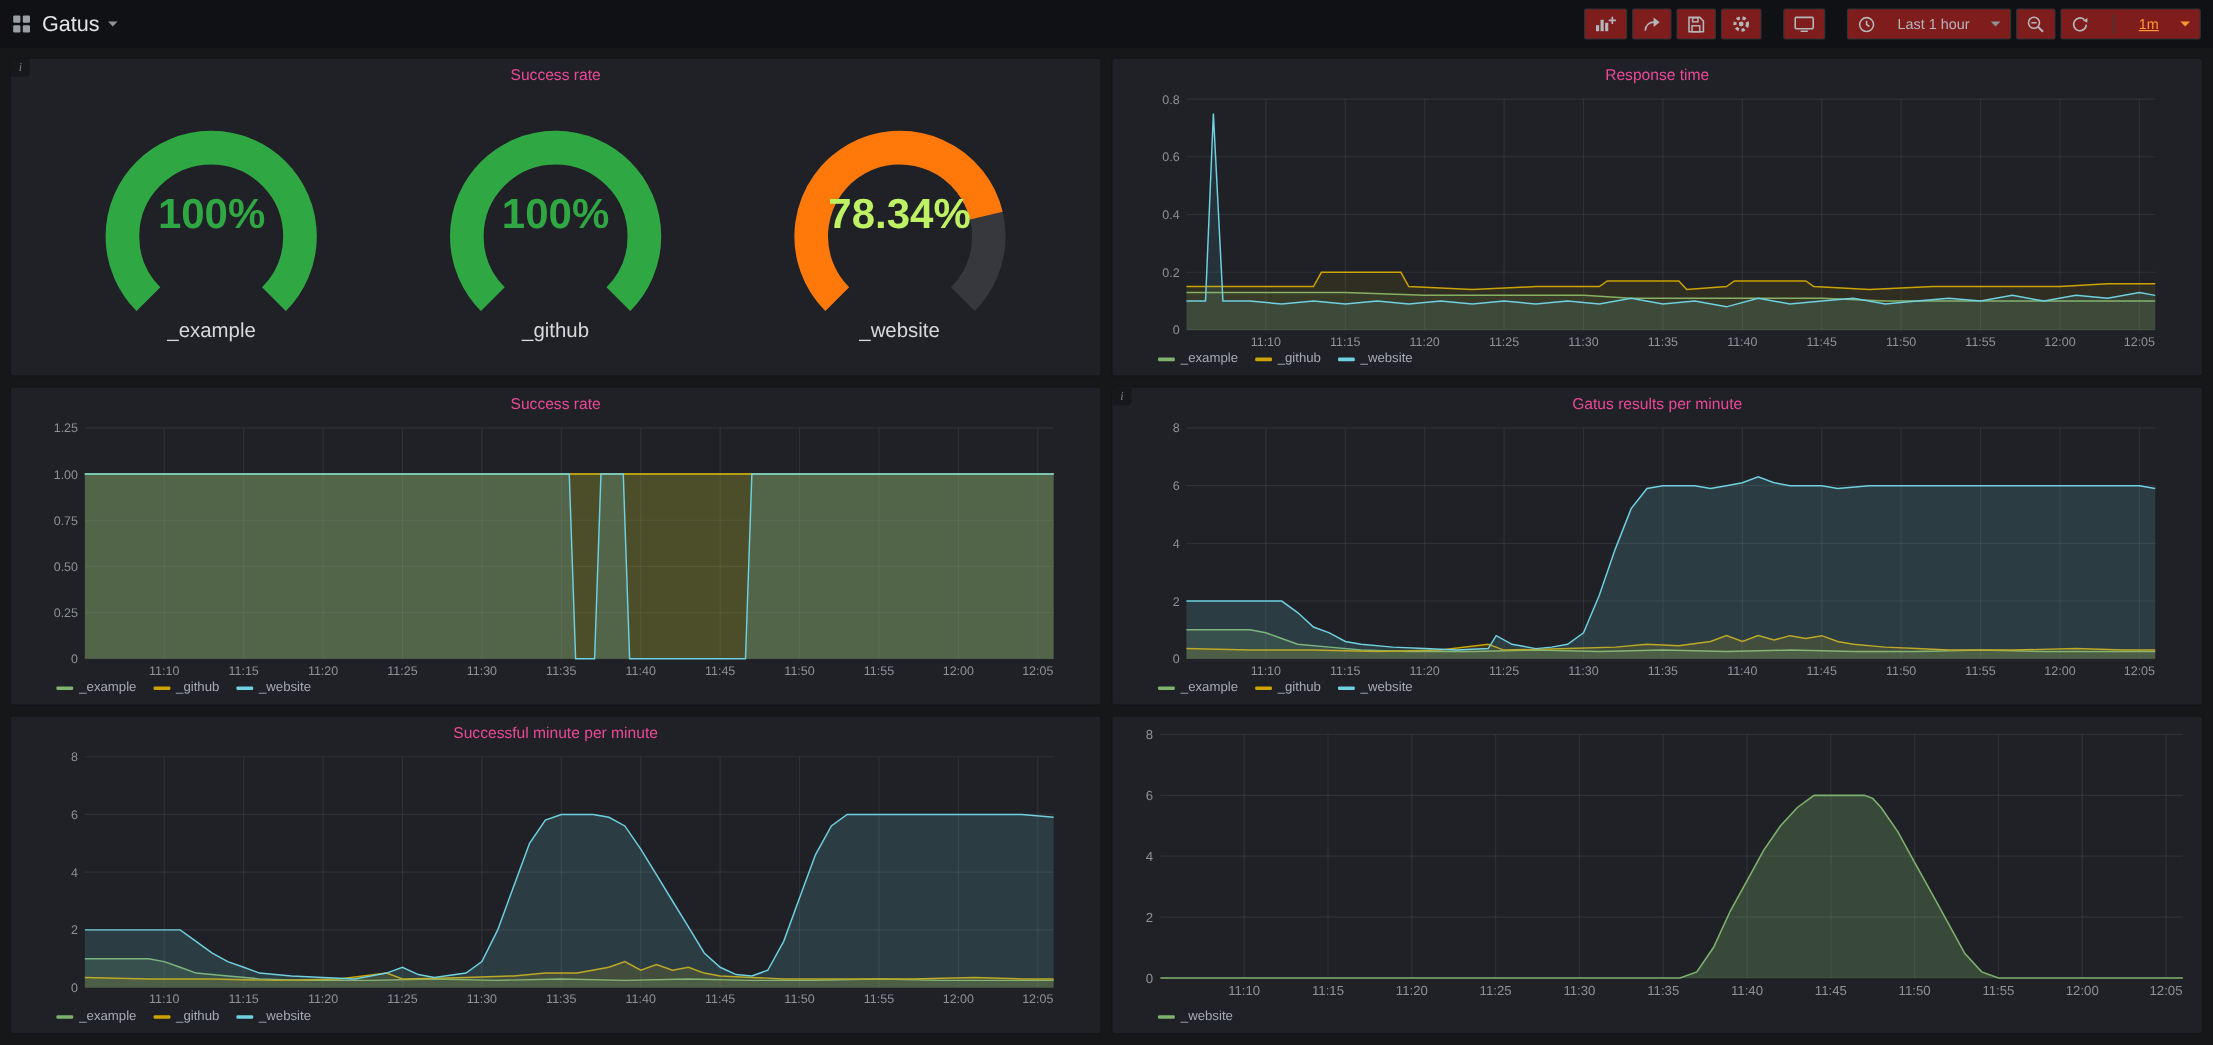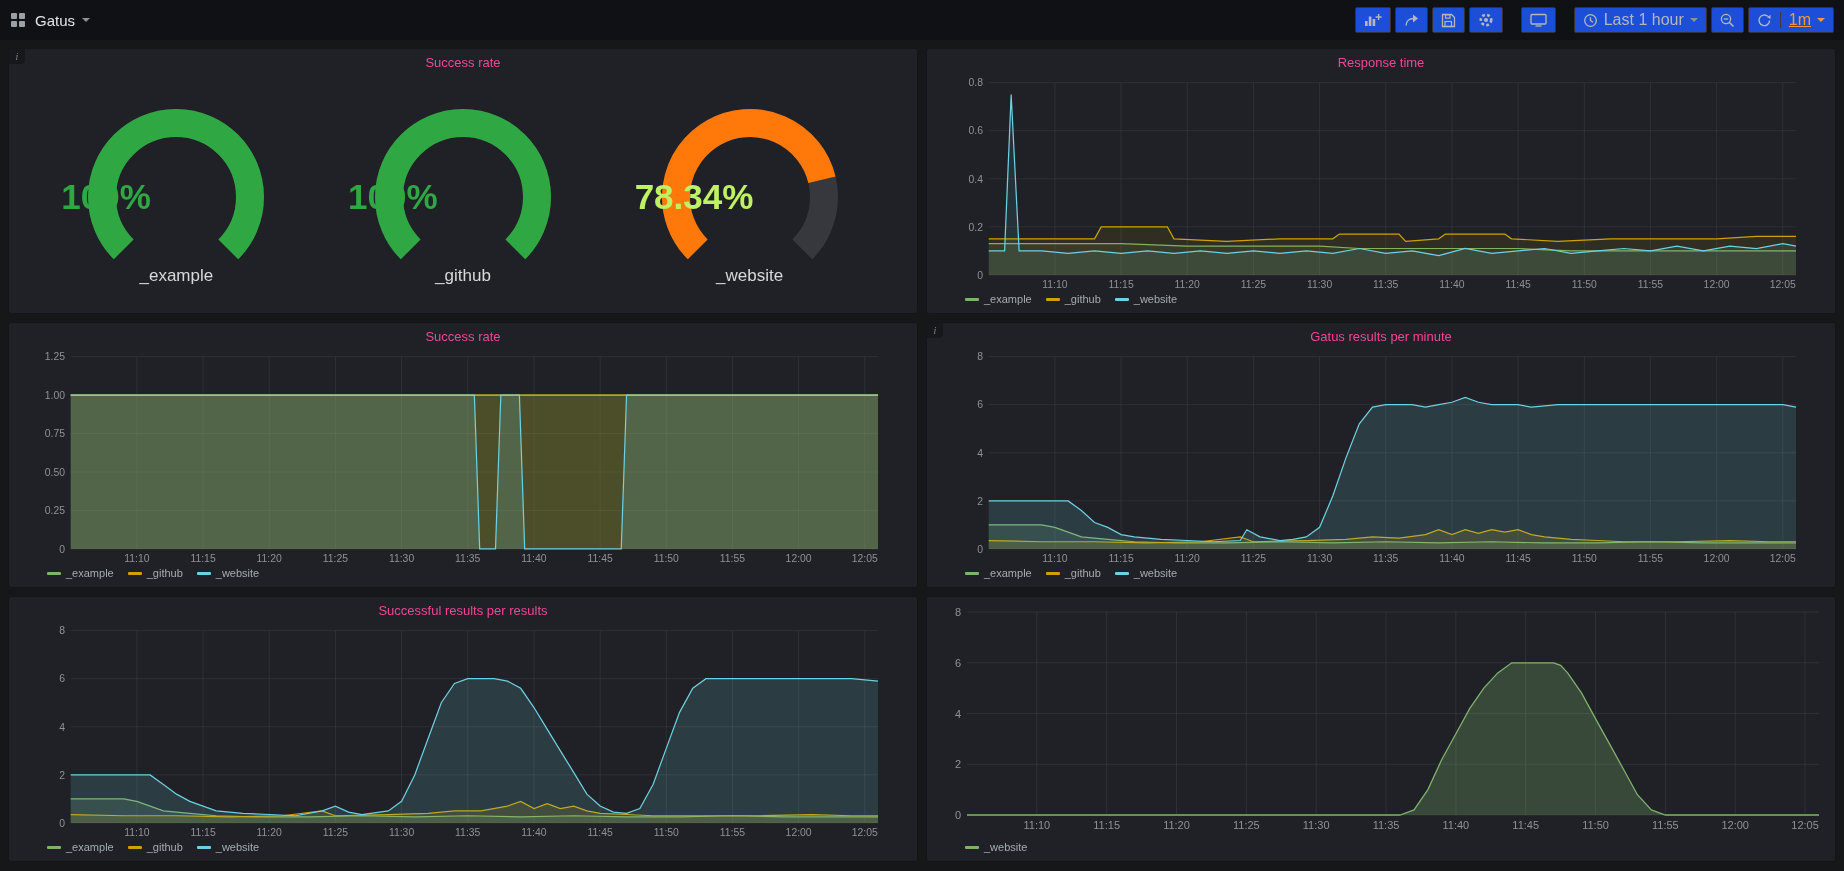--- a/index.html
+++ b/index.html
@@ -1,35 +1,35 @@
 <!DOCTYPE html>
 <html><head>
 <meta charset="utf-8">
 <style>
   *{margin:0;padding:0;box-sizing:border-box}
   html,body{width:1844px;height:871px;background:#161719;font-family:"Liberation Sans",sans-serif;color:#d8d9da;overflow:hidden}
   
   .navbar{height:40px;background:#0f1114;display:flex;align-items:center;justify-content:space-between;padding:0 10px}
   .nav-left{display:flex;align-items:center;gap:9px}
-  .brand{display:flex;align-items:center;gap:7px;font-size:15px;color:#e3e4e6;cursor:pointer;background:none;border:none;font-family:inherit}
+  .brand{display:flex;align-items:center;gap:7px;font-size:18px;color:#e3e4e6;cursor:pointer;background:none;border:none;font-family:inherit}
   .caret{width:0;height:0;border-left:4px solid transparent;border-right:4px solid transparent;border-top:4px solid #8e9196;display:inline-block}
   .nav-right{display:flex;align-items:center;gap:4px}
-  .nav-btn{display:inline-flex;align-items:center;gap:6px;background:#1d4ed8;border:1px solid #303237;border-radius:2px;height:26px;padding:0 8px;color:#b4b7bc;font-size:16px;cursor:pointer;font-family:inherit}
+  .nav-btn{display:inline-flex;align-items:center;gap:18px;background:#7f1d1d;border:1px solid #303237;border-radius:2px;height:26px;padding:0 8px;color:#b4b7bc;font-size:12px;cursor:pointer;font-family:inherit}
   .nav-btn svg{display:block}
   .spacer{width:10px}
   .btn-divider{width:1px;height:16px;background:#3a3c41;margin:0 2px}
   
   main.grid{display:grid;grid-template-columns:1fr 1fr;grid-template-rows:266px 266px 266px;gap:8px;padding:8px}
   .panel{background:#1f2126;border:1px solid #131519;border-radius:3px;position:relative;display:flex;flex-direction:column;overflow:hidden}
   .panel-header{height:26px;flex:none;display:flex;align-items:center;justify-content:center;font-size:13px;font-weight:500;color:#ec4899;cursor:pointer}
   .info-corner{position:absolute;top:0;left:0;width:16px;height:15px;background:#17181b;color:#808archive589;color:#7f8489;font-size:10px;font-style:italic;font-family:"Liberation Serif",serif;display:flex;align-items:center;justify-content:center;border-bottom-right-radius:4px;z-index:2;cursor:pointer}
   
   .gauges{flex:1;display:flex;align-items:center;justify-content:space-around;padding:0 24px}
   .gauge{position:relative;display:flex;flex-direction:column;align-items:center}
-  .gauge-value{position:absolute;top:74px;left:0;width:100%;font-size:35px;font-weight:600}
+  .gauge-value{position:absolute;top:56px;left:0;width:100%;text-align:center;font-size:35px;font-weight:600}
   .gauge-label{font-size:17px;color:#d8d9da;margin-top:-2px}
   
   .chart-body{flex:1;display:flex;flex-direction:column;min-height:0;padding:0 6px 2px}
   svg.chart{flex:1;width:100%;min-height:0}
   .legend{flex:none;display:flex;gap:14px;padding:1px 8px 6px 32px}
   .legend-item{display:inline-flex;align-items:center;gap:5px;font-size:11px;color:#a7abb2;cursor:pointer}
   .legend-mark{width:14px;height:3px;border-radius:1px;display:inline-block}
   svg .grid{stroke:rgba(255,255,255,0.07);stroke-width:1}
   svg text.tick{fill:#8e9196;font-size:11px;font-family:"Liberation Sans",sans-serif}
   svg text.ytick{text-anchor:end}
@@ -334,21 +334,21 @@
           </span>
           <span class="legend-item">
             <span class="legend-mark" style="background: rgb(110, 208, 224);"></span>
             <span>_website</span>
           </span>
         </div>
     </div>
   </section>
 
   <section class="panel">
-    <div class="panel-header">Successful results per results</div>
+    <div class="panel-header">Successful minute per minute</div>
     <div class="chart-body">
       <svg class="chart" viewBox="0 0 896 229">
           <line x1="103.83606557377048" x2="103.83606557377048" y1="8" y2="211" class="grid"></line>
           <text x="103.83606557377048" y="225" class="tick xtick">11:10</text>
           <line x1="173.67213114754097" x2="173.67213114754097" y1="8" y2="211" class="grid"></line>
           <text x="173.67213114754097" y="225" class="tick xtick">11:15</text>
           <line x1="243.50819672131146" x2="243.50819672131146" y1="8" y2="211" class="grid"></line>
           <text x="243.50819672131146" y="225" class="tick xtick">11:20</text>
           <line x1="313.34426229508193" x2="313.34426229508193" y1="8" y2="211" class="grid"></line>
           <text x="313.34426229508193" y="225" class="tick xtick">11:25</text>

